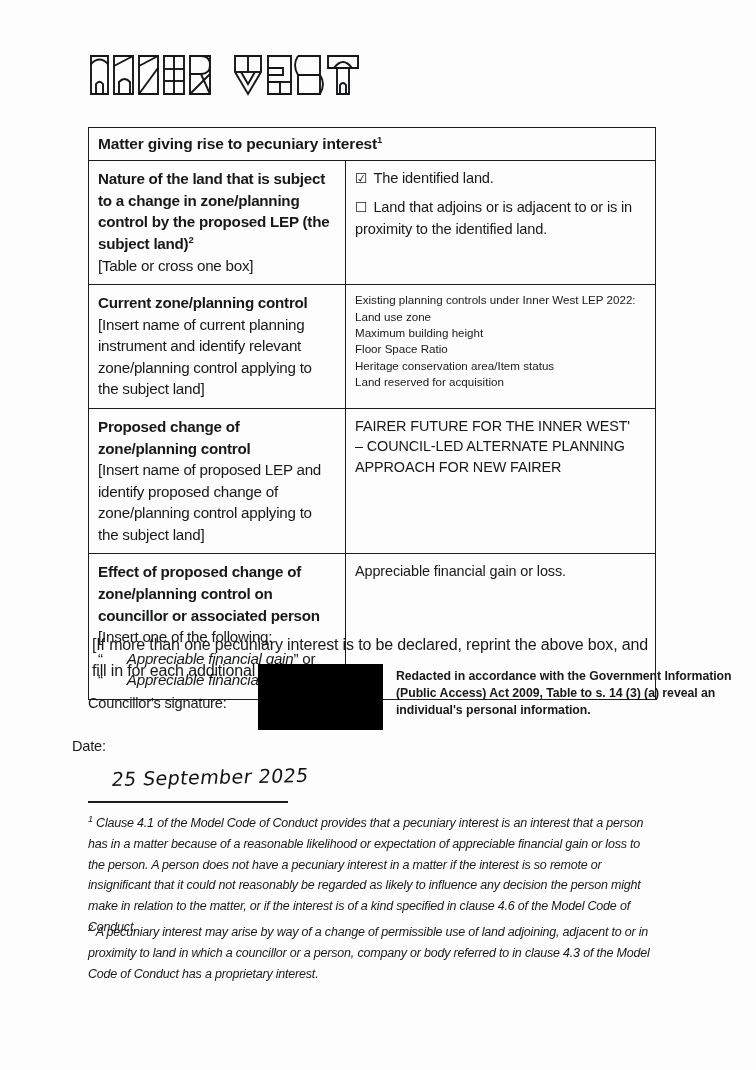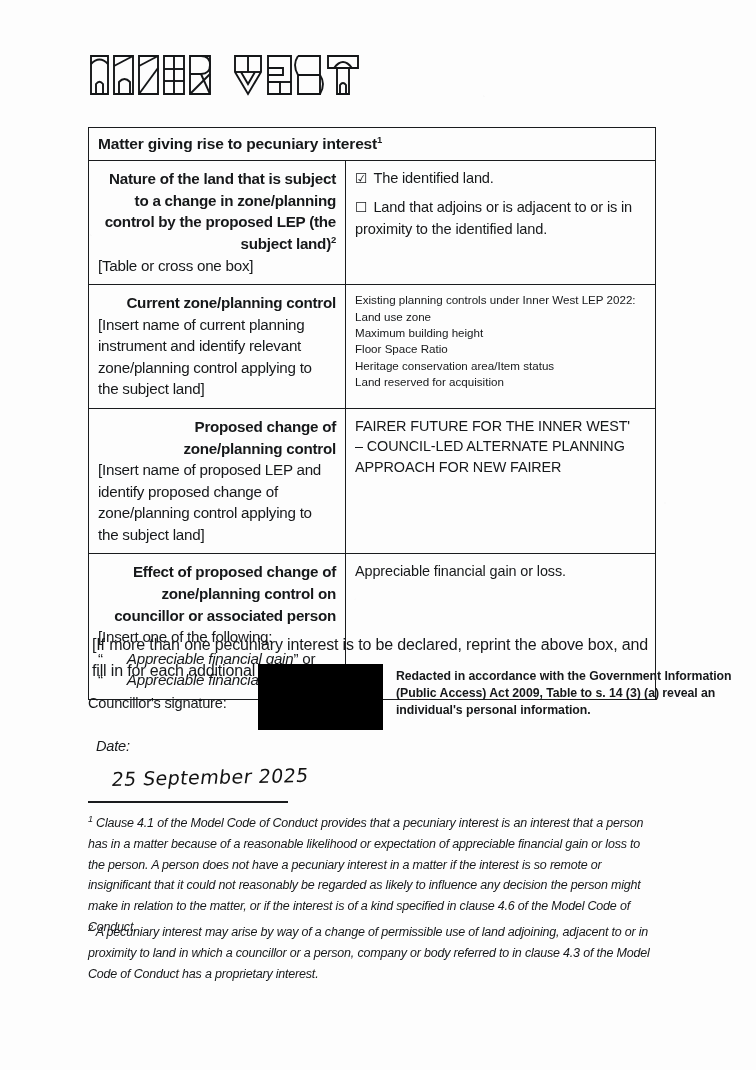--- a/index.html
+++ b/index.html
@@ -70,21 +70,20 @@
     letter-spacing: -.15px;
     padding: 6px 9px 7px 9px !important;
   }
   .hdr-cell sup { font-size: 9.5px; font-weight: 700; }
 
   .label-strong {
     font-size: 15.2px;
     font-weight: 700;
     line-height: 1.42;
     letter-spacing: -.25px;
-    text-align: right;
   }
   .label-bracket {
     font-size: 15.2px;
     font-weight: 400;
     line-height: 1.42;
     letter-spacing: -.25px;
   }
   .label-bracket em { font-style: italic; padding-left: 24px; }
   .label-strong sup { font-size: 9.5px; font-weight: 700; }
 
@@ -153,25 +152,24 @@
     top: 668px;
     width: 352px;
     font-size: 12.3px;
     font-weight: 700;
     line-height: 1.38;
     letter-spacing: -.05px;
   }
 
   .date-label {
     position: absolute;
-    left: 96px;
+    left: 72px;
     top: 738px;
     font-size: 14.6px;
     letter-spacing: -.2px;
-    font-style: italic;
   }
   .date-hand {
     position: absolute;
     left: 104px;
     top: 766px;
     width: 300px;
     height: 36px;
   }
   .date-hand .hand-text {
     font-family: "DejaVu Sans", sans-serif;

